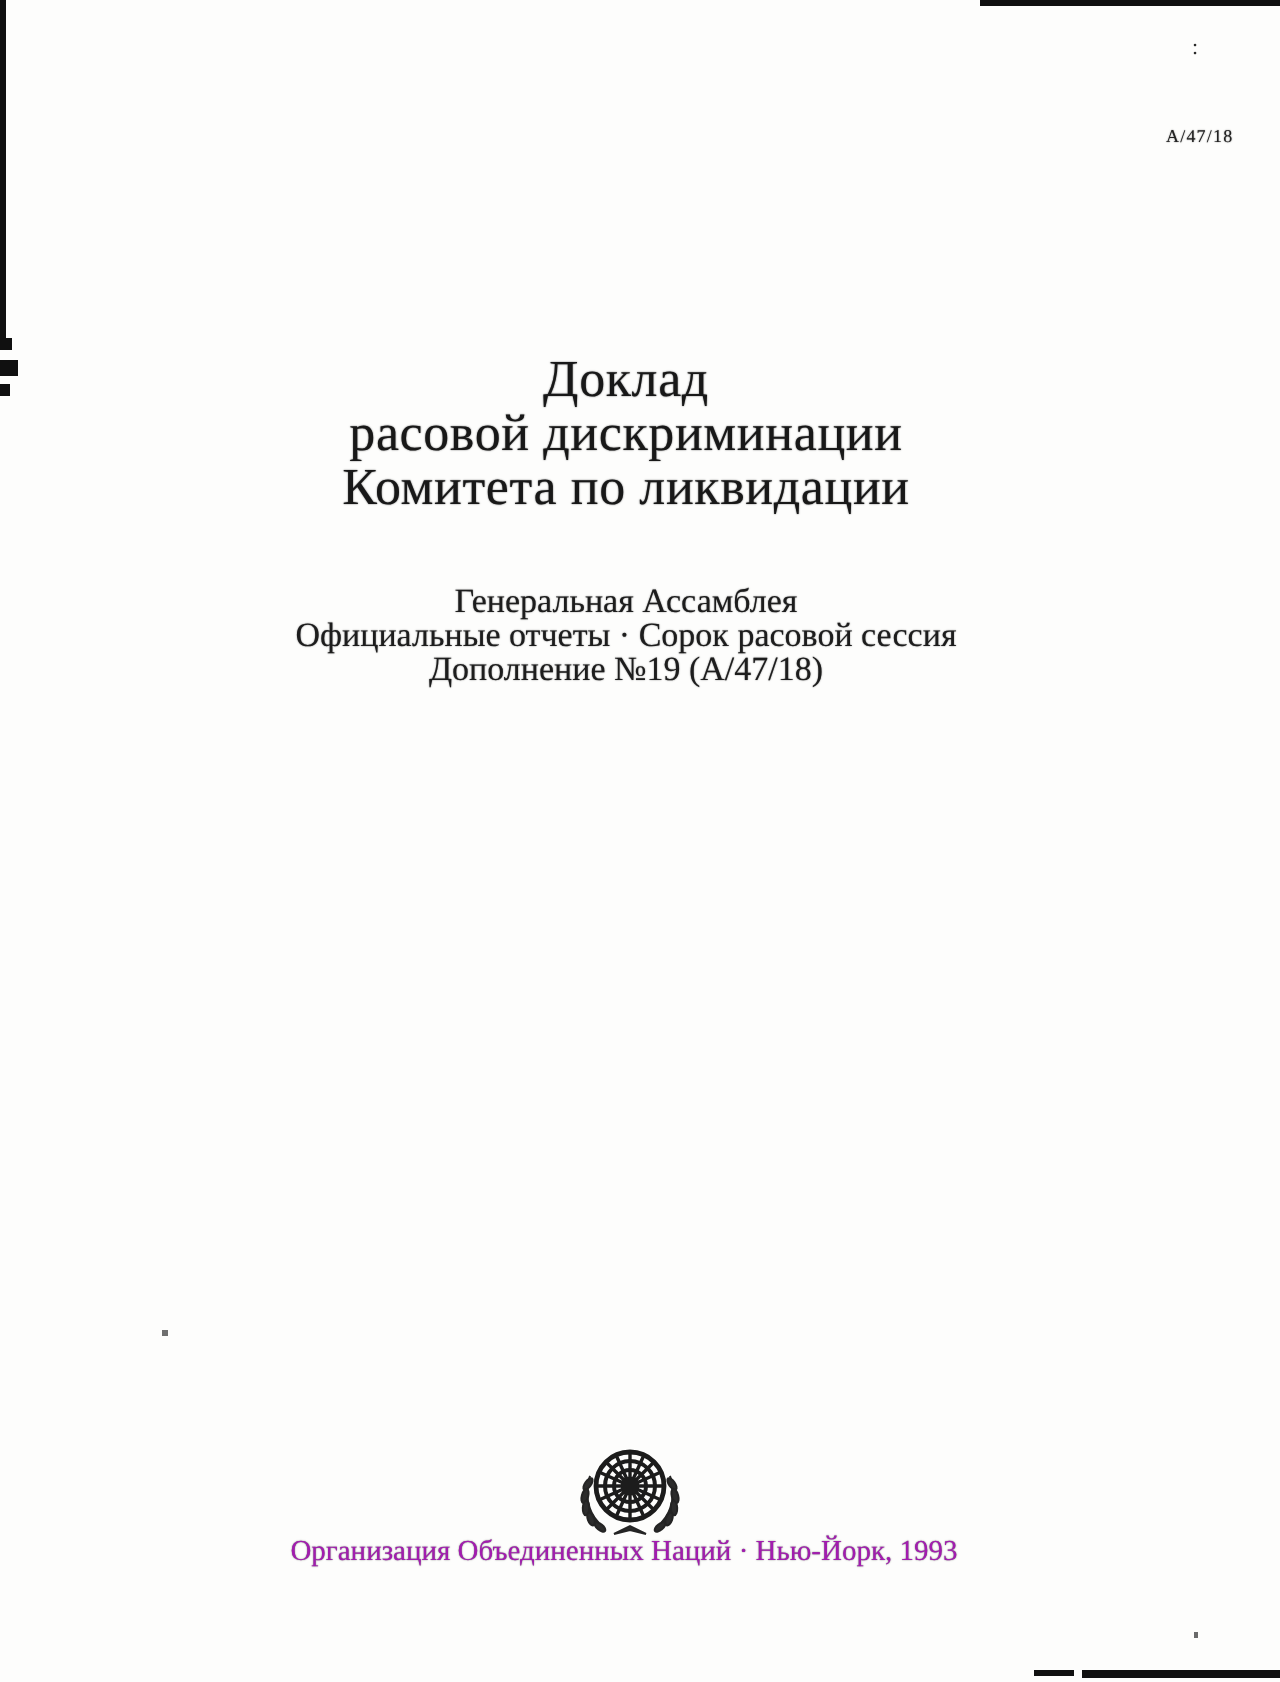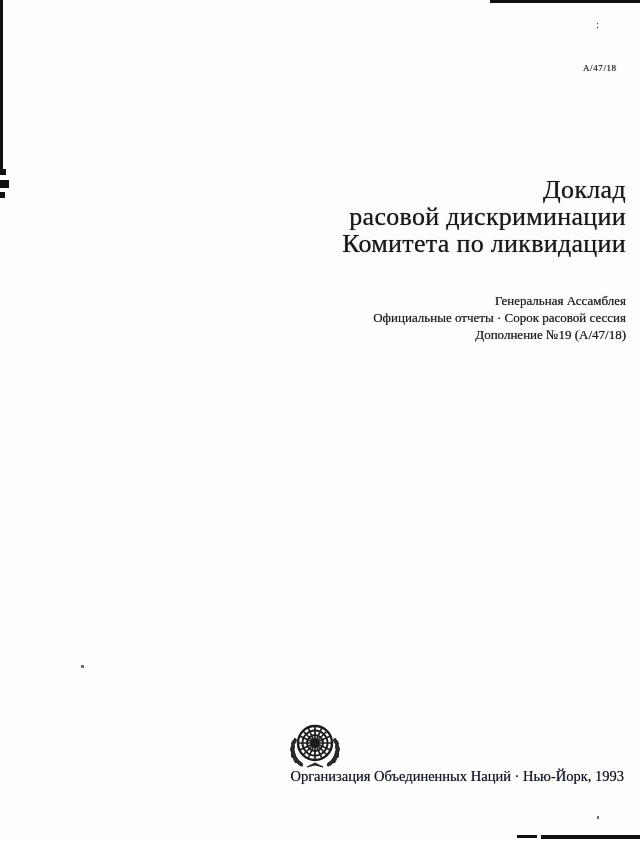--- a/index.html
+++ b/index.html
@@ -42,49 +42,49 @@
     font-size: 9px;
     letter-spacing: 0.6px;
     color: #222;
     text-shadow: 0 0 0.7px rgba(20,20,20,0.65);
     margin-top: 13px;
   }
   .title-block {
     position: absolute;
     left: 0; top: 176px;
     width: 626px;
-    text-align: right;
+    text-align: center;
     font-size: 26px;
     line-height: 27px;
     letter-spacing: 0.3px;
     color: #181818;
     text-shadow: 0 0 0.8px rgba(20,20,20,0.75);
   }
   .subtitle-block {
     position: absolute;
     left: 0; top: 292px;
     width: 626px;
-    text-align: right;
-    font-size: 13px;
+    text-align: center;
+    font-size: 17px;
     line-height: 17px;
     color: #1d1d1d;
     text-shadow: 0 0 0.7px rgba(25,25,25,0.7);
   }
   .emblem {
     position: absolute;
     left: 287px; top: 720px;
     width: 56px; height: 50px;
   }
   .footer-line {
     position: absolute;
     left: 0; top: 768px;
     width: 624px;
-    text-align: right;
+    text-align: center;
     font-size: 14.5px;
-    color: #0f172a;
+    color: #a21caf;
     text-shadow: 0 0 0.7px rgba(25,25,25,0.7);
   }
 </style>
 </head>
 <body>
 
 <div class="page">
 
   <div class="artifact a-left-line"></div>
   <div class="artifact a-left-blob1"></div>

